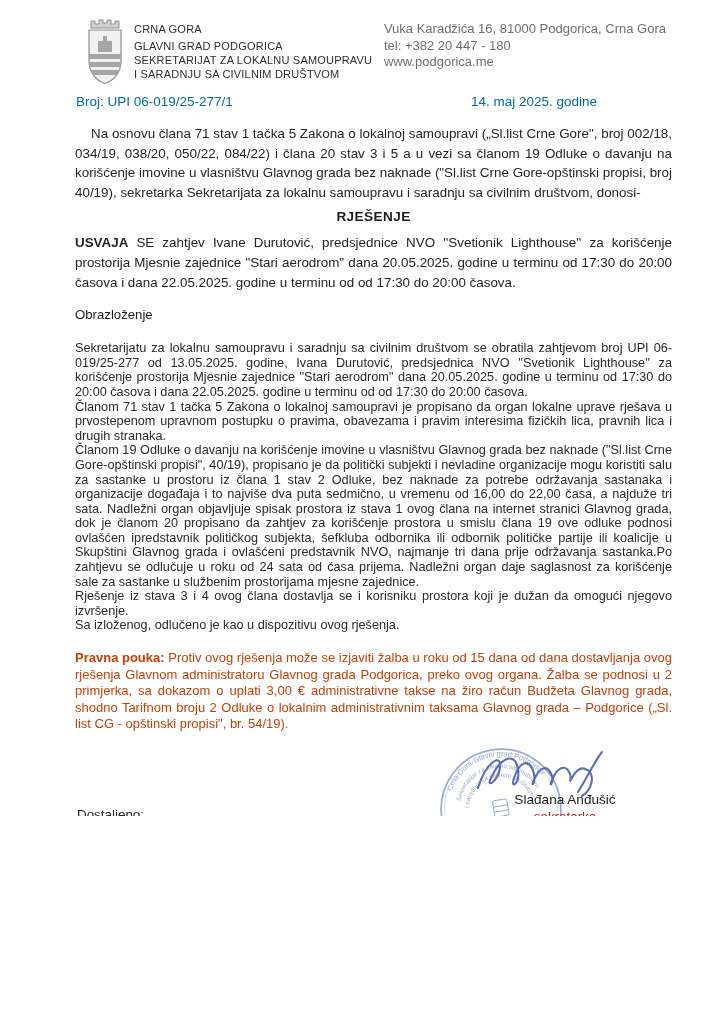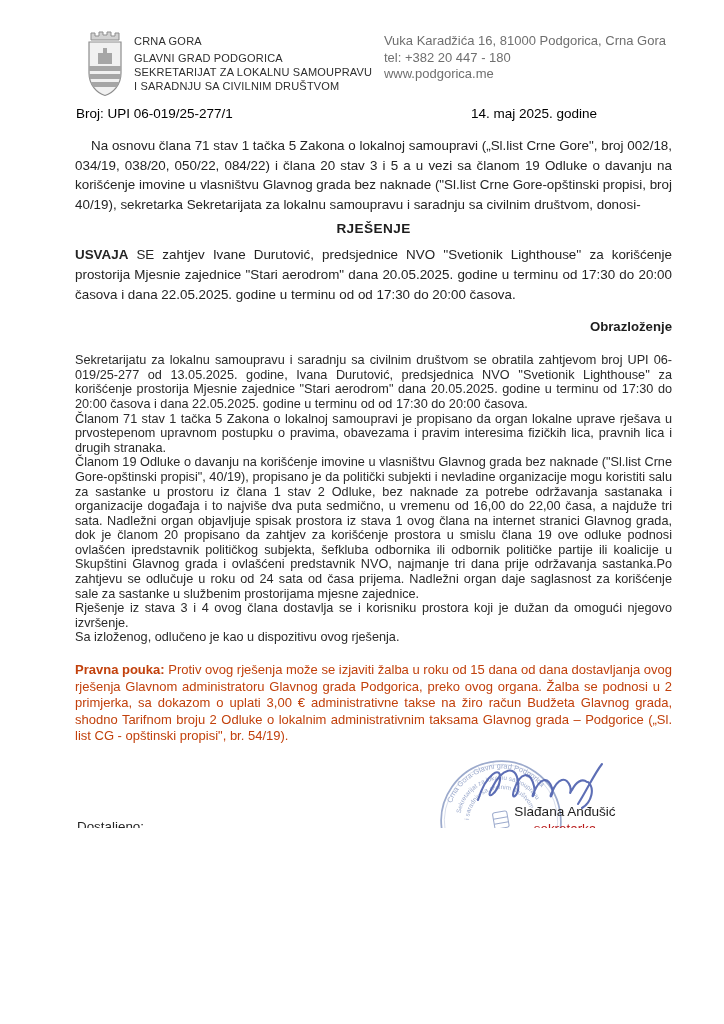--- a/index.html
+++ b/index.html
@@ -1,21 +1,21 @@
 <!DOCTYPE html>
 <html><head>
 <meta charset="utf-8">
 <style>
   * { margin: 0; padding: 0; box-sizing: border-box; }
   html, body { background: #ffffff; }
   .page {
     position: relative;
     width: 724px;
     height: 816px;
-    margin: 12px auto;
+    margin: 0 auto;
     background: #ffffff;
     font-family: "Liberation Sans", sans-serif;
     color: #242424;
     overflow: hidden;
   }
   
   .header {
     display: flex;
     justify-content: space-between;
     padding: 17px 58px 0 85px;
@@ -38,42 +38,42 @@
     color: #6f6f6f;
     white-space: nowrap;
   }
   
   .ref-row {
     display: flex;
     justify-content: space-between;
     padding: 0 127px 0 76px;
     margin-top: 5px;
     font-size: 13.5px;
-    color: #000000;
+    color: #0369a1;
     gap: 40px;
   }
   
   .doc-body {
     padding: 0 52px 0 75px;
     margin-top: 15px;
     text-align: justify;
   }
   .p-loose { font-size: 13.4px; line-height: 19.6px; }
   .intro { text-indent: 16px; }
   .title-heading {
     text-align: center;
     font-weight: bold;
     font-size: 13.6px;
     letter-spacing: 0.4px;
     margin: 7px 0 9px 0;
     color: #1d1d1d;
   }
   .section-heading {
-    text-align: right;
-    font-weight: bold;
+    text-align: left;
+    font-weight: normal;
     font-size: 13.2px;
     margin: 15px 0 19px 0;
     color: #1d1d1d;
   }
   .p-dense { font-size: 12.7px; line-height: 14.6px; color: #2a2a2a; }
   .p-legal { font-size: 13px; line-height: 16.6px; margin-top: 17px; color: #c2410c; }
   .bold-lead { font-weight: bold; }
   
   .stamp-wrap {
     position: absolute;

